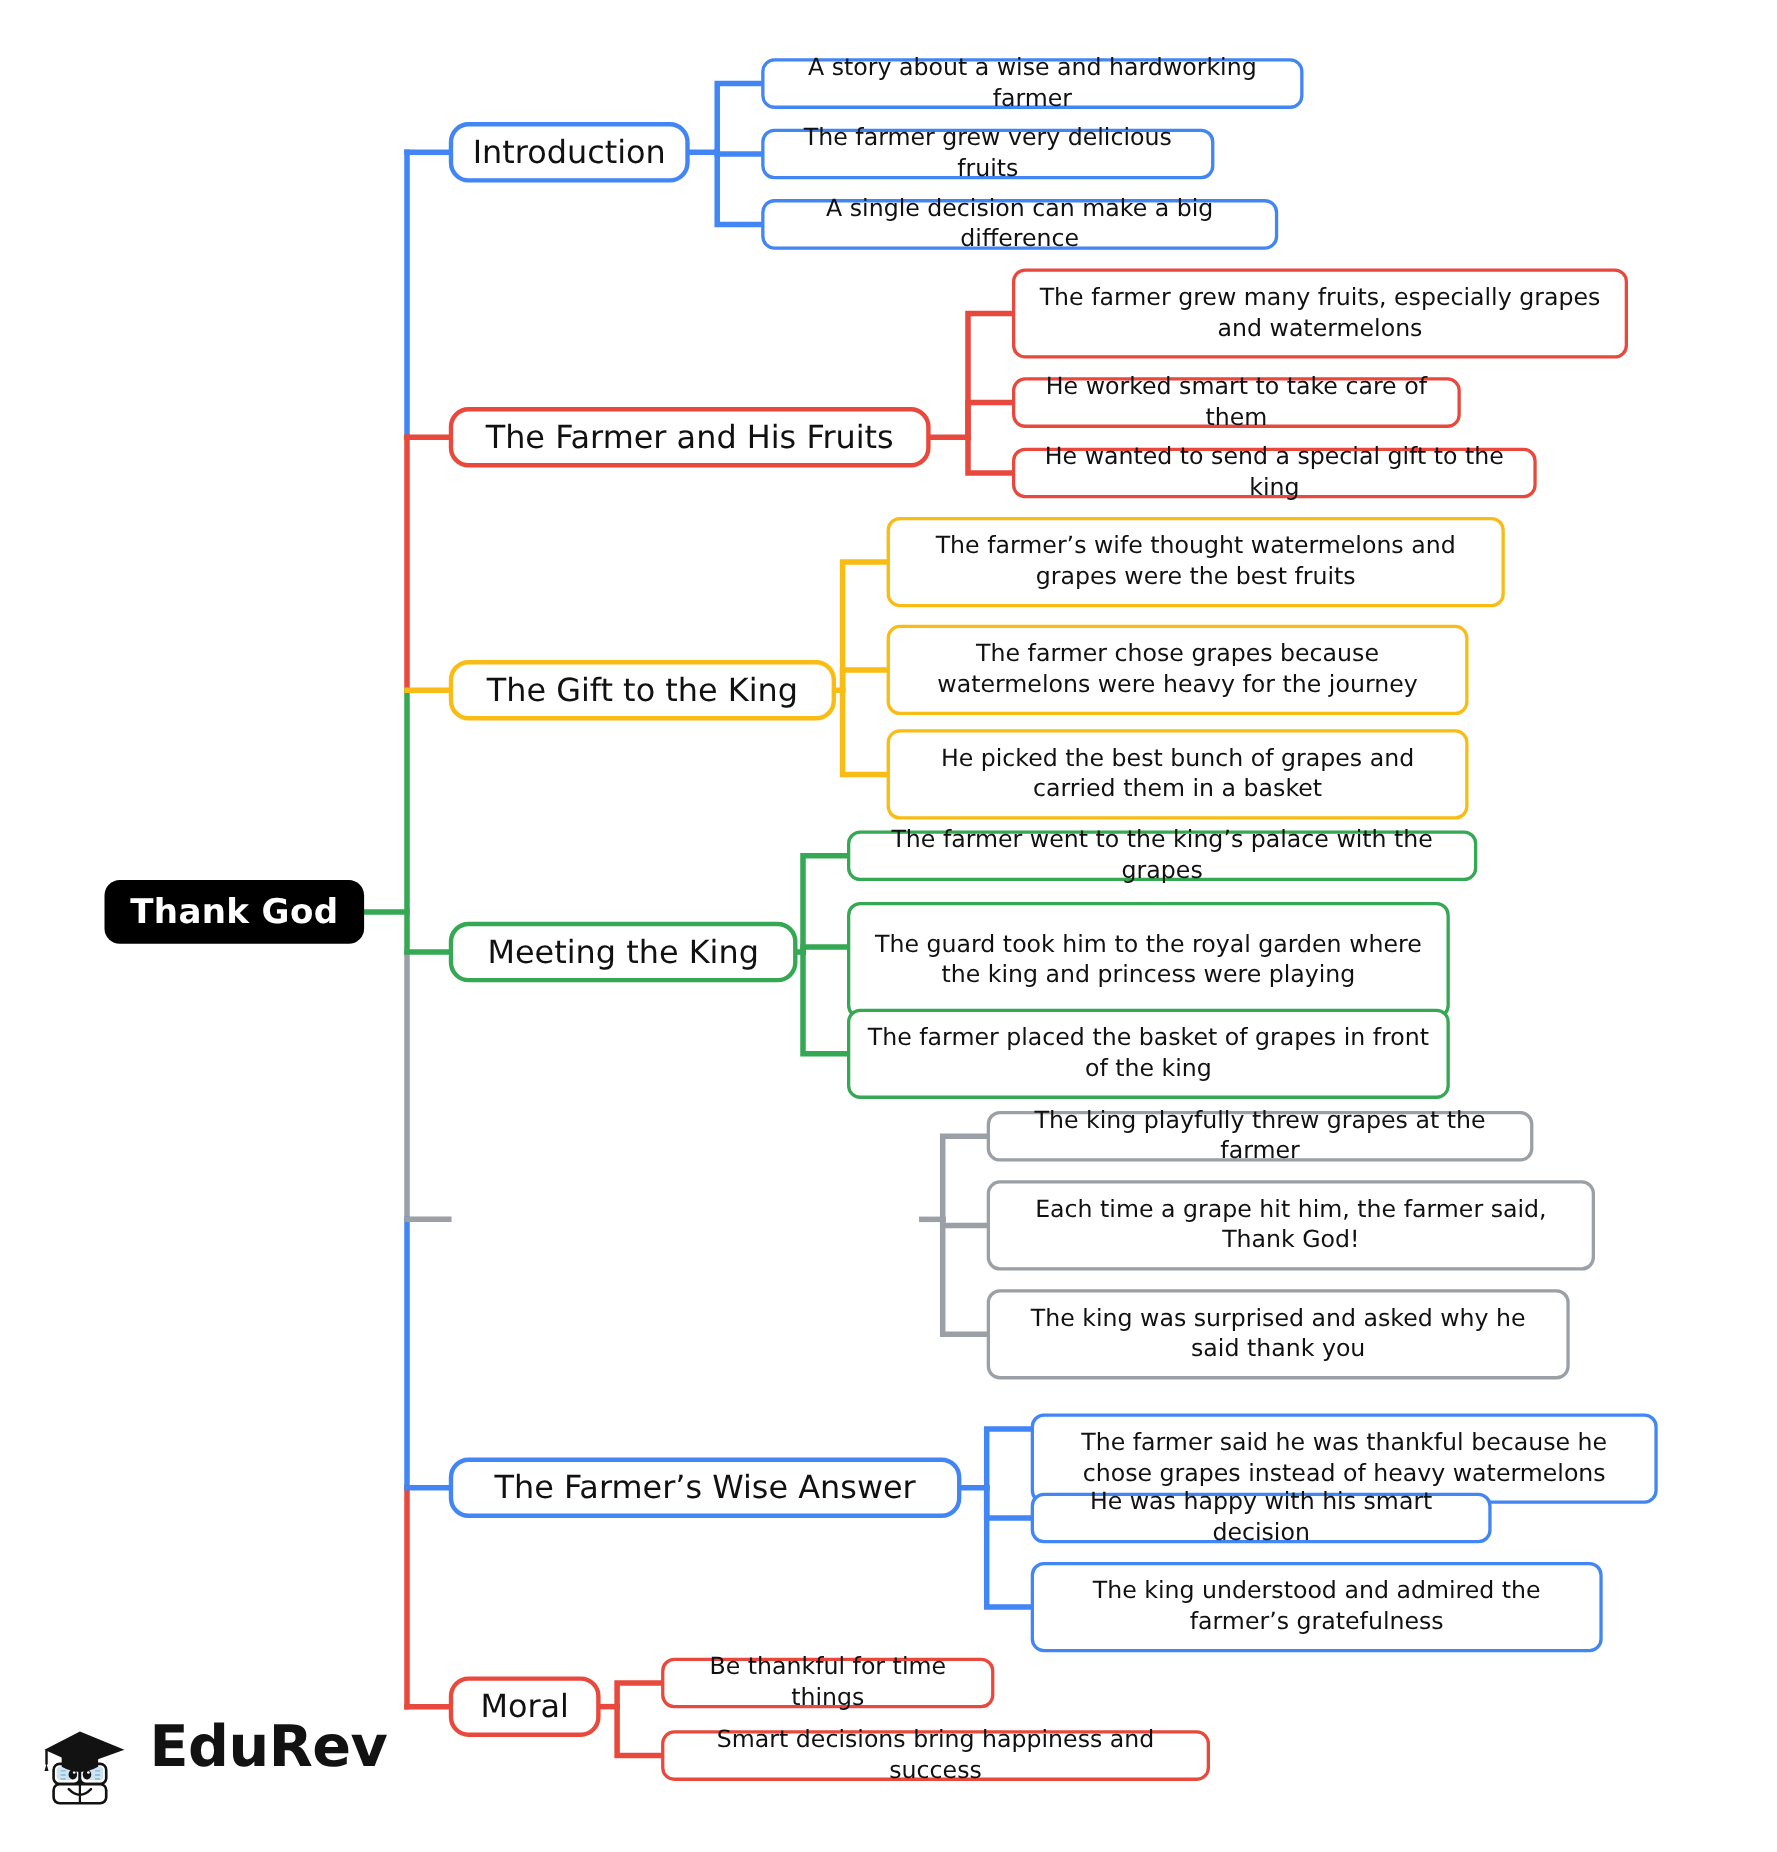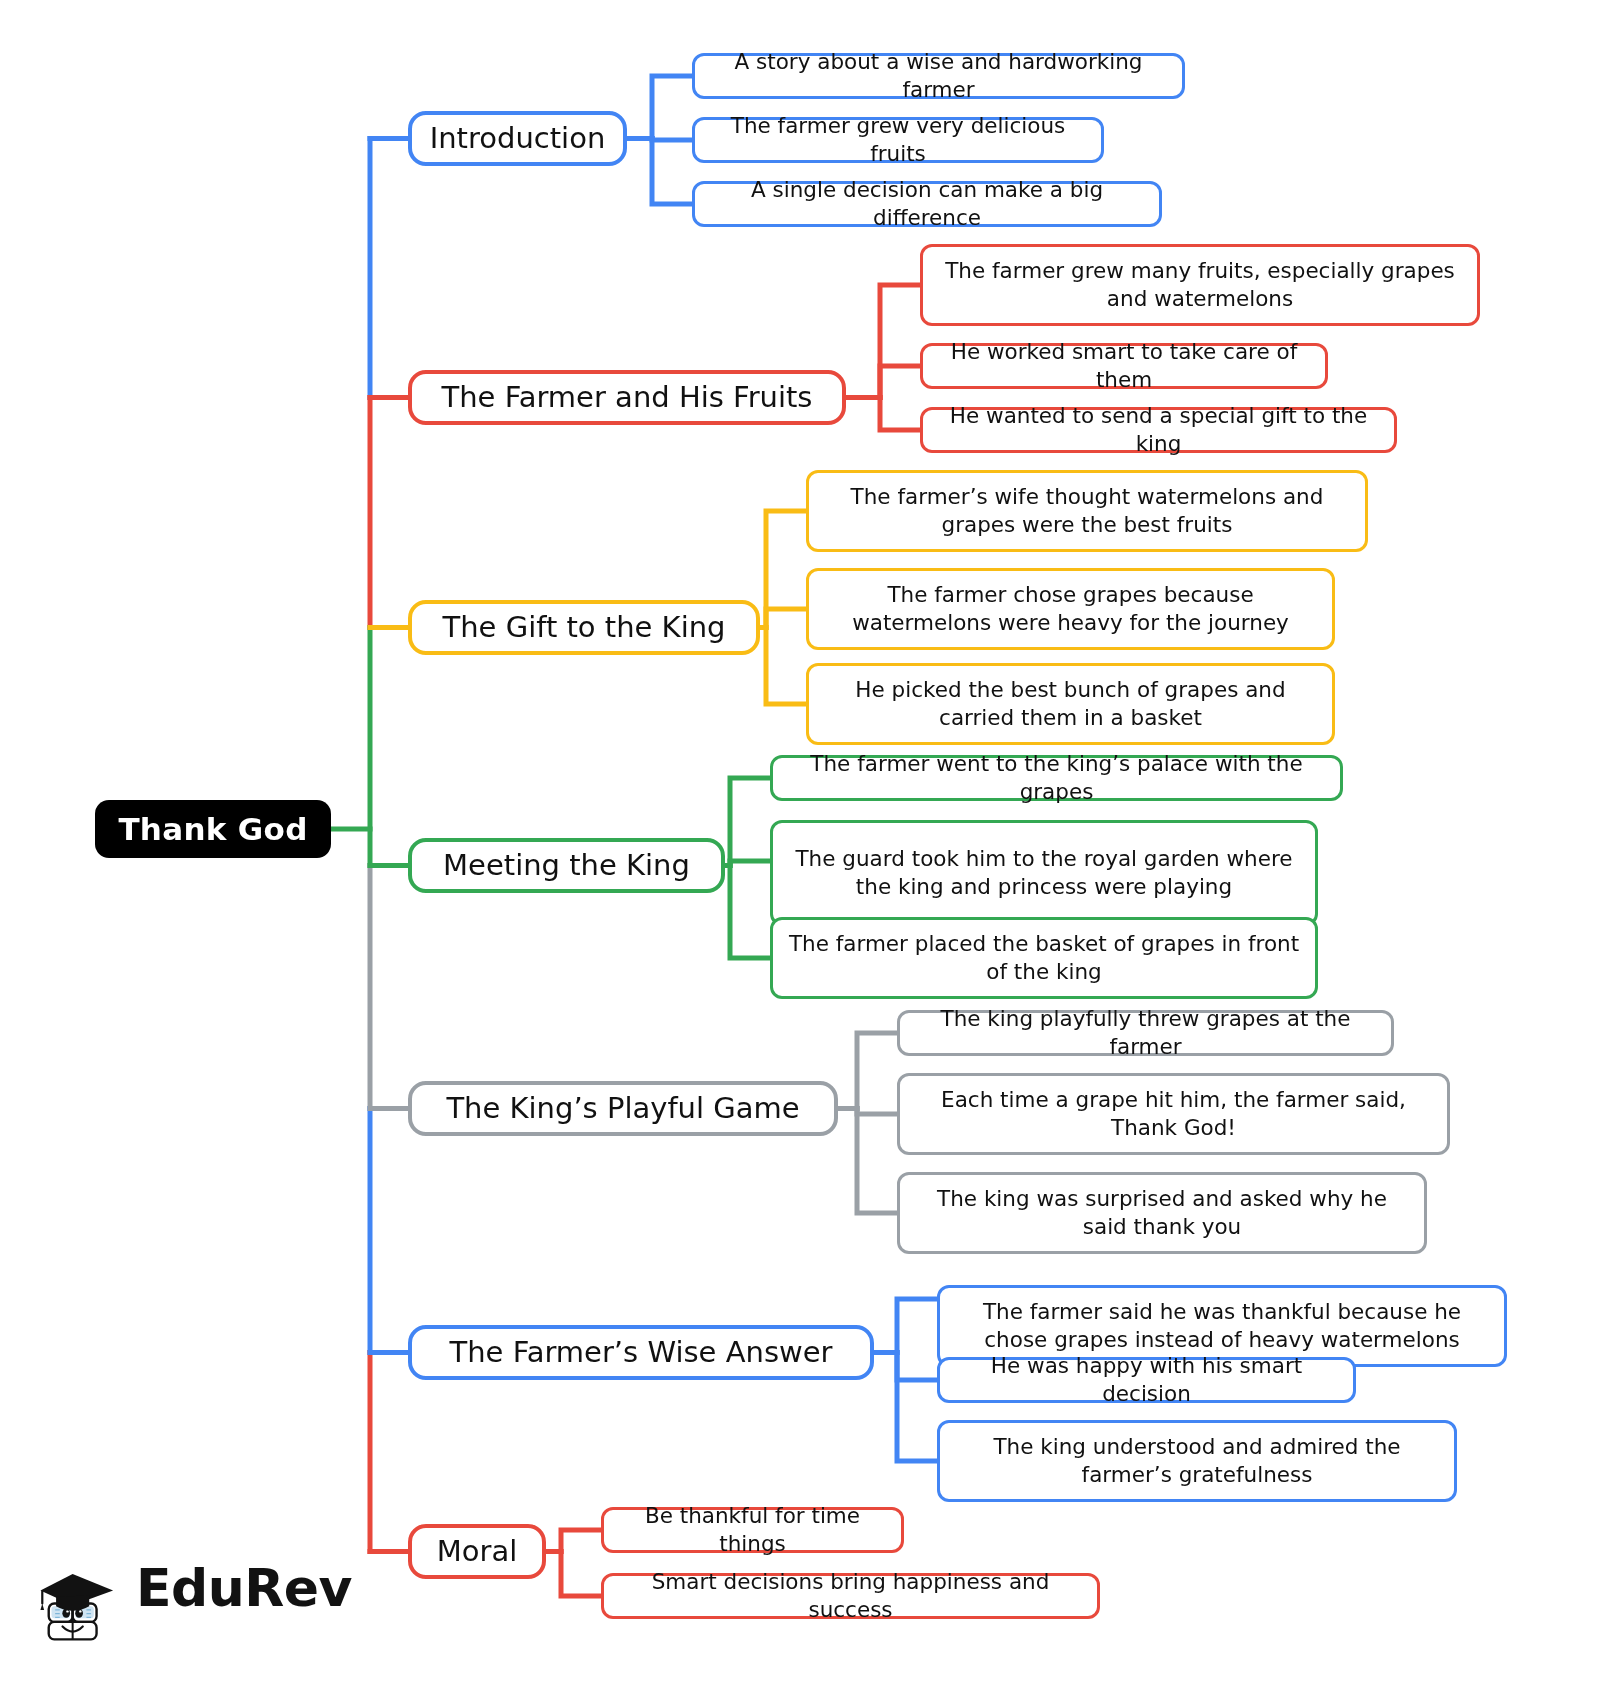--- a/index.html
+++ b/index.html
@@ -145,21 +145,20 @@
   <div class="node lvl1" style="left: 408px; top: 600px; width: 352px; height: 55px; border-color: rgb(249, 188, 21);">The Gift to the King</div>
   <div class="node lvl2" style="left: 806px; top: 470px; width: 562px; height: 82px; border-color: rgb(249, 188, 21);">The farmer’s wife thought watermelons and grapes were the best fruits</div>
   <div class="node lvl2" style="left: 806px; top: 568px; width: 529px; height: 82px; border-color: rgb(249, 188, 21);">The farmer chose grapes because watermelons were heavy for the journey</div>
   <div class="node lvl2" style="left: 806px; top: 663px; width: 529px; height: 82px; border-color: rgb(249, 188, 21);">He picked the best bunch of grapes and carried them in a basket</div>
 
   <div class="node lvl1" style="left: 408px; top: 838px; width: 317px; height: 55px; border-color: rgb(52, 168, 83);">Meeting the King</div>
   <div class="node lvl2" style="left: 770px; top: 755px; width: 573px; height: 46px; border-color: rgb(52, 168, 83);">The farmer went to the king’s palace with the grapes</div>
   <div class="node lvl2" style="left: 770px; top: 820px; width: 548px; height: 106px; border-color: rgb(52, 168, 83);">The guard took him to the royal garden where the king and princess were playing</div>
   <div class="node lvl2" style="left: 770px; top: 917px; width: 548px; height: 82px; border-color: rgb(52, 168, 83);">The farmer placed the basket of grapes in front of the king</div>
 
-  <div class="node lvl1" style="left: 408px; top: 1081px; width: 430px; height: 55px; border-color: rgb(154, 160, 166);">The King’s Playful Game</div>
   <div class="node lvl2" style="left: 897px; top: 1010px; width: 497px; height: 46px; border-color: rgb(154, 160, 166);">The king playfully threw grapes at the farmer</div>
   <div class="node lvl2" style="left: 897px; top: 1073px; width: 553px; height: 82px; border-color: rgb(154, 160, 166);">Each time a grape hit him, the farmer said, Thank God!</div>
   <div class="node lvl2" style="left: 897px; top: 1172px; width: 530px; height: 82px; border-color: rgb(154, 160, 166);">The king was surprised and asked why he said thank you</div>
 
   <div class="node lvl1" style="left: 408px; top: 1325px; width: 466px; height: 55px; border-color: rgb(66, 133, 244);">The Farmer’s Wise Answer</div>
   <div class="node lvl2" style="left: 937px; top: 1258px; width: 570px; height: 82px; border-color: rgb(66, 133, 244); margin-top: 27px;">The farmer said he was thankful because he chose grapes instead of heavy watermelons</div>
   <div class="node lvl2" style="left: 937px; top: 1357px; width: 419px; height: 46px; border-color: rgb(66, 133, 244);">He was happy with his smart decision</div>
   <div class="node lvl2" style="left: 937px; top: 1420px; width: 520px; height: 82px; border-color: rgb(66, 133, 244);">The king understood and admired the farmer’s gratefulness</div>
 
   <div class="node lvl1" style="left: 408px; top: 1524px; width: 138px; height: 55px; border-color: rgb(232, 73, 60);">Moral</div>

